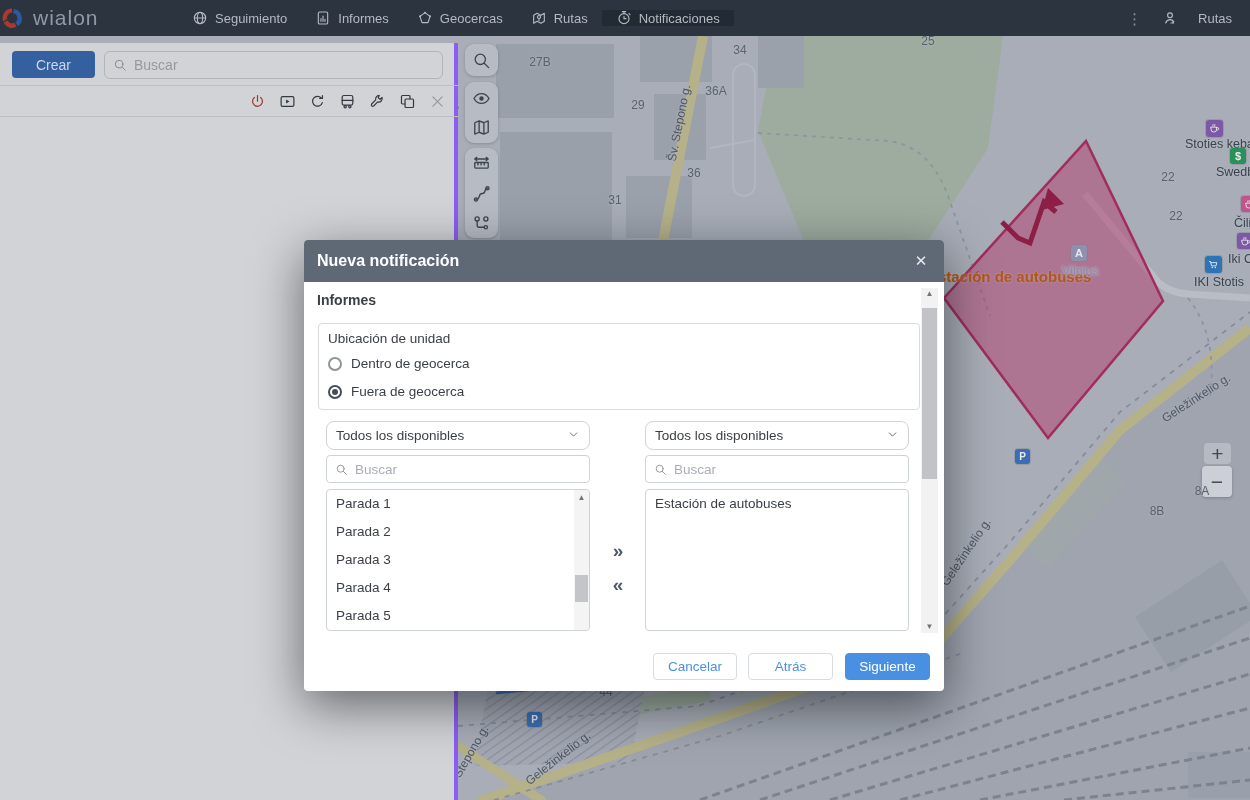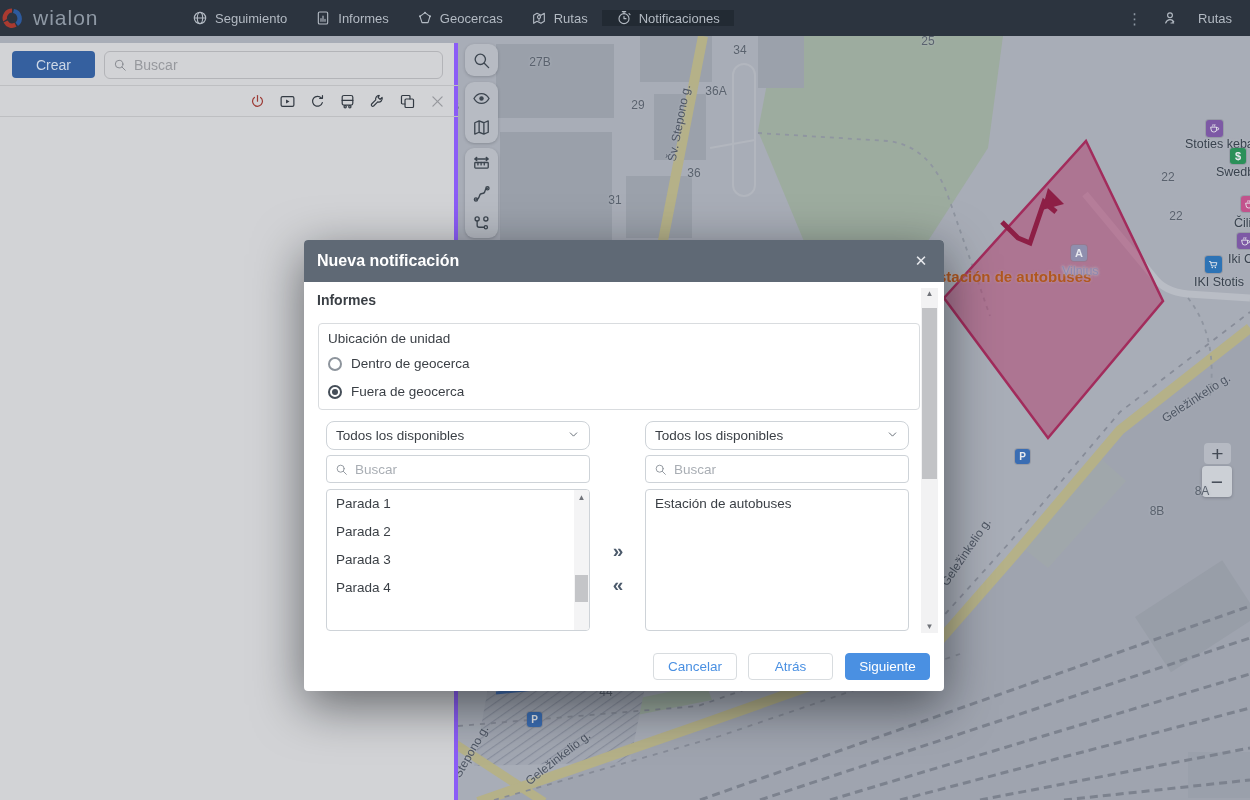--- a/index.html
+++ b/index.html
@@ -458,20 +458,21 @@
         <circle cx="10.5" cy="10.5" r="6.5"></circle>
           <path d="M15.5 15.5L21 21"></path>
       </svg>
       <input type="text" placeholder="Buscar" style="">
     </div>
     <div class="col-list lc">
       <div class="list-item">Parada 1</div>
       <div class="list-item">Parada 2</div>
       <div class="list-item">Parada 3</div>
       <div class="list-item">Parada 4</div>
+      <div class="list-item">Parada 5</div>
       <div id="left-list-scrollbar">
         <span id="left-list-scroll-up">▲</span>
         <div id="left-list-scroll-thumb"></div>
       </div>
     </div>
 
     <div id="transfer-add" class="transfer-btn">»</div>
     <div id="transfer-remove" class="transfer-btn">«</div>
 
     <div class="col-select rc">

